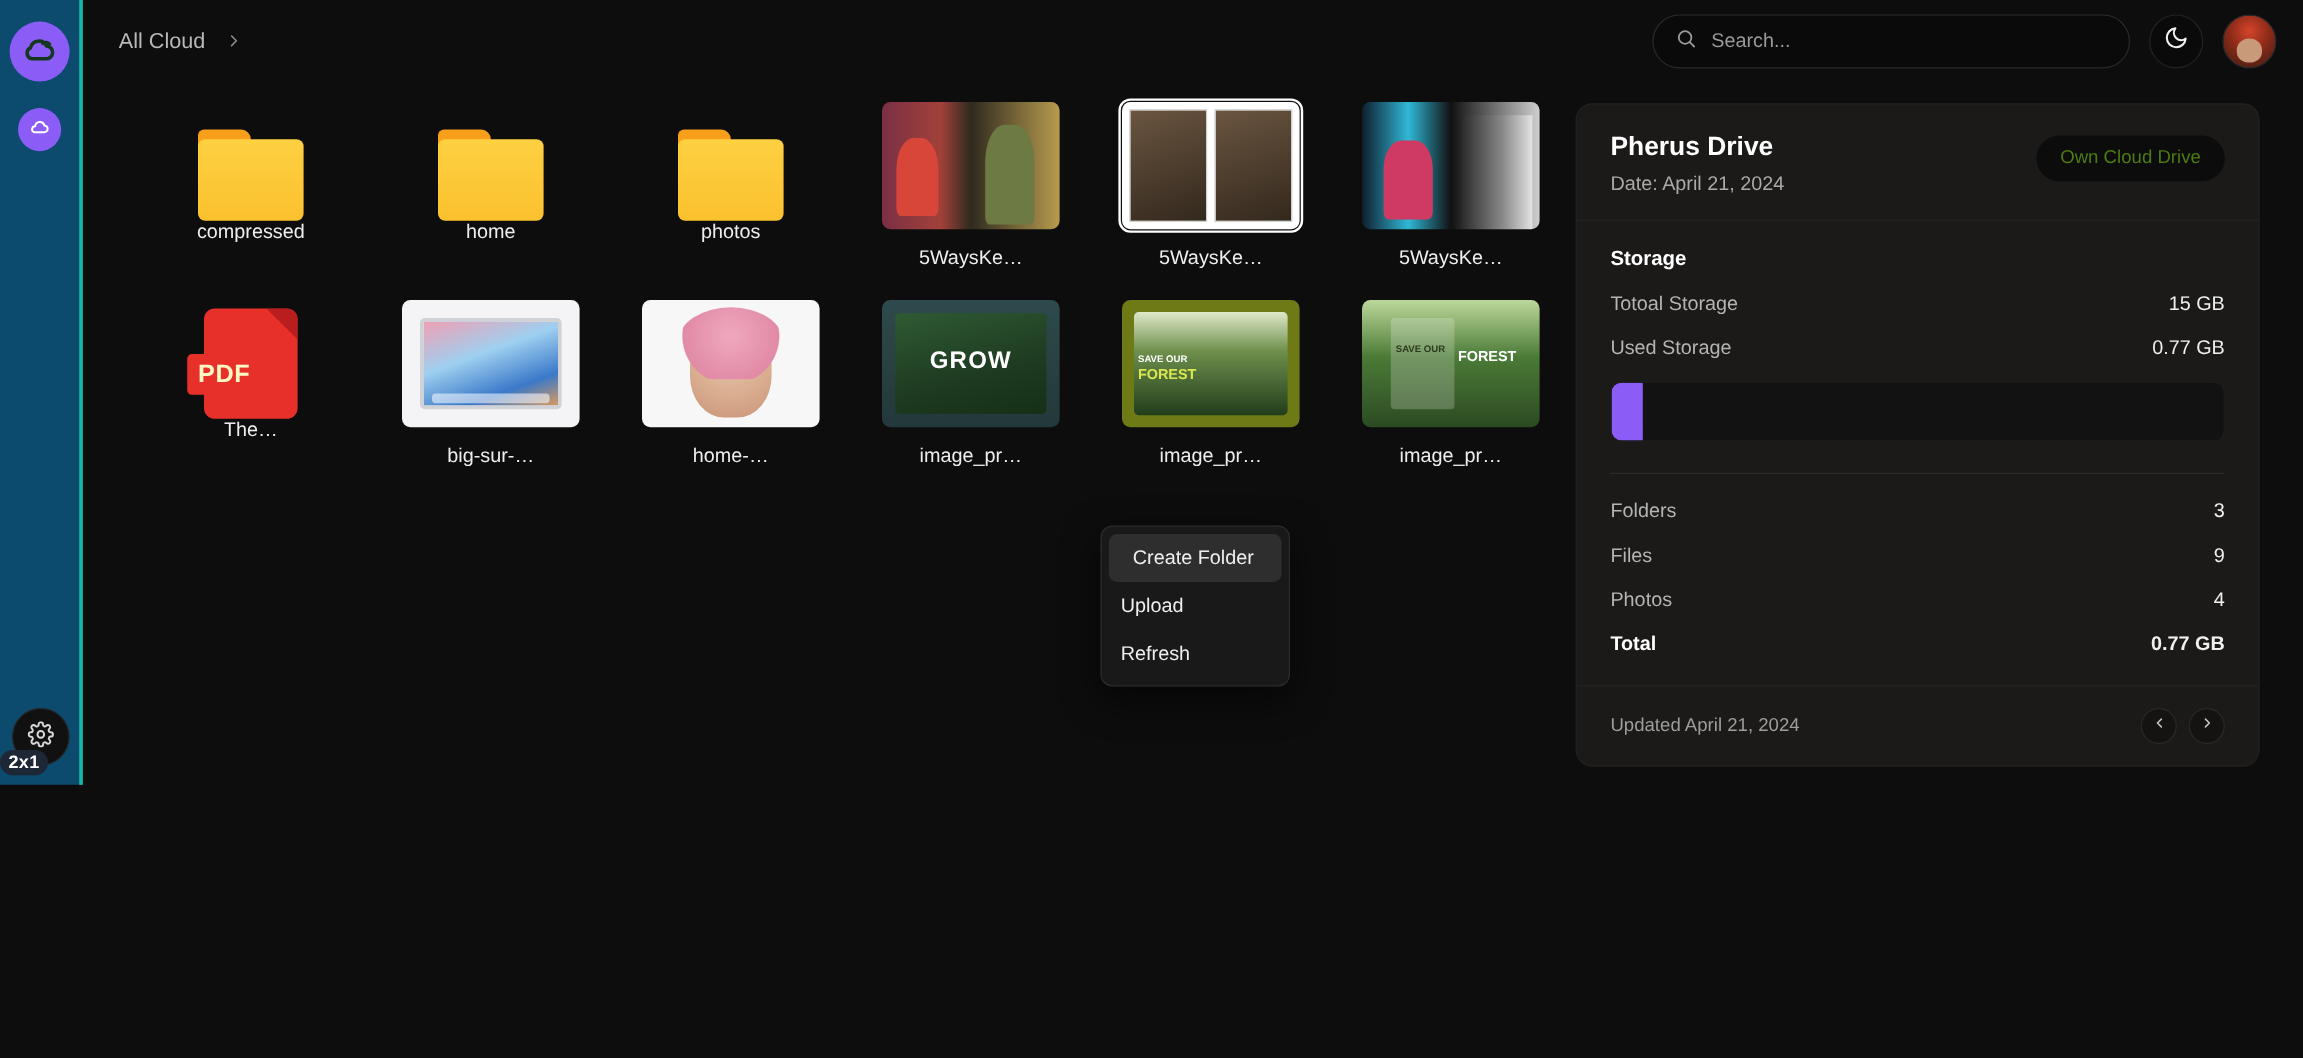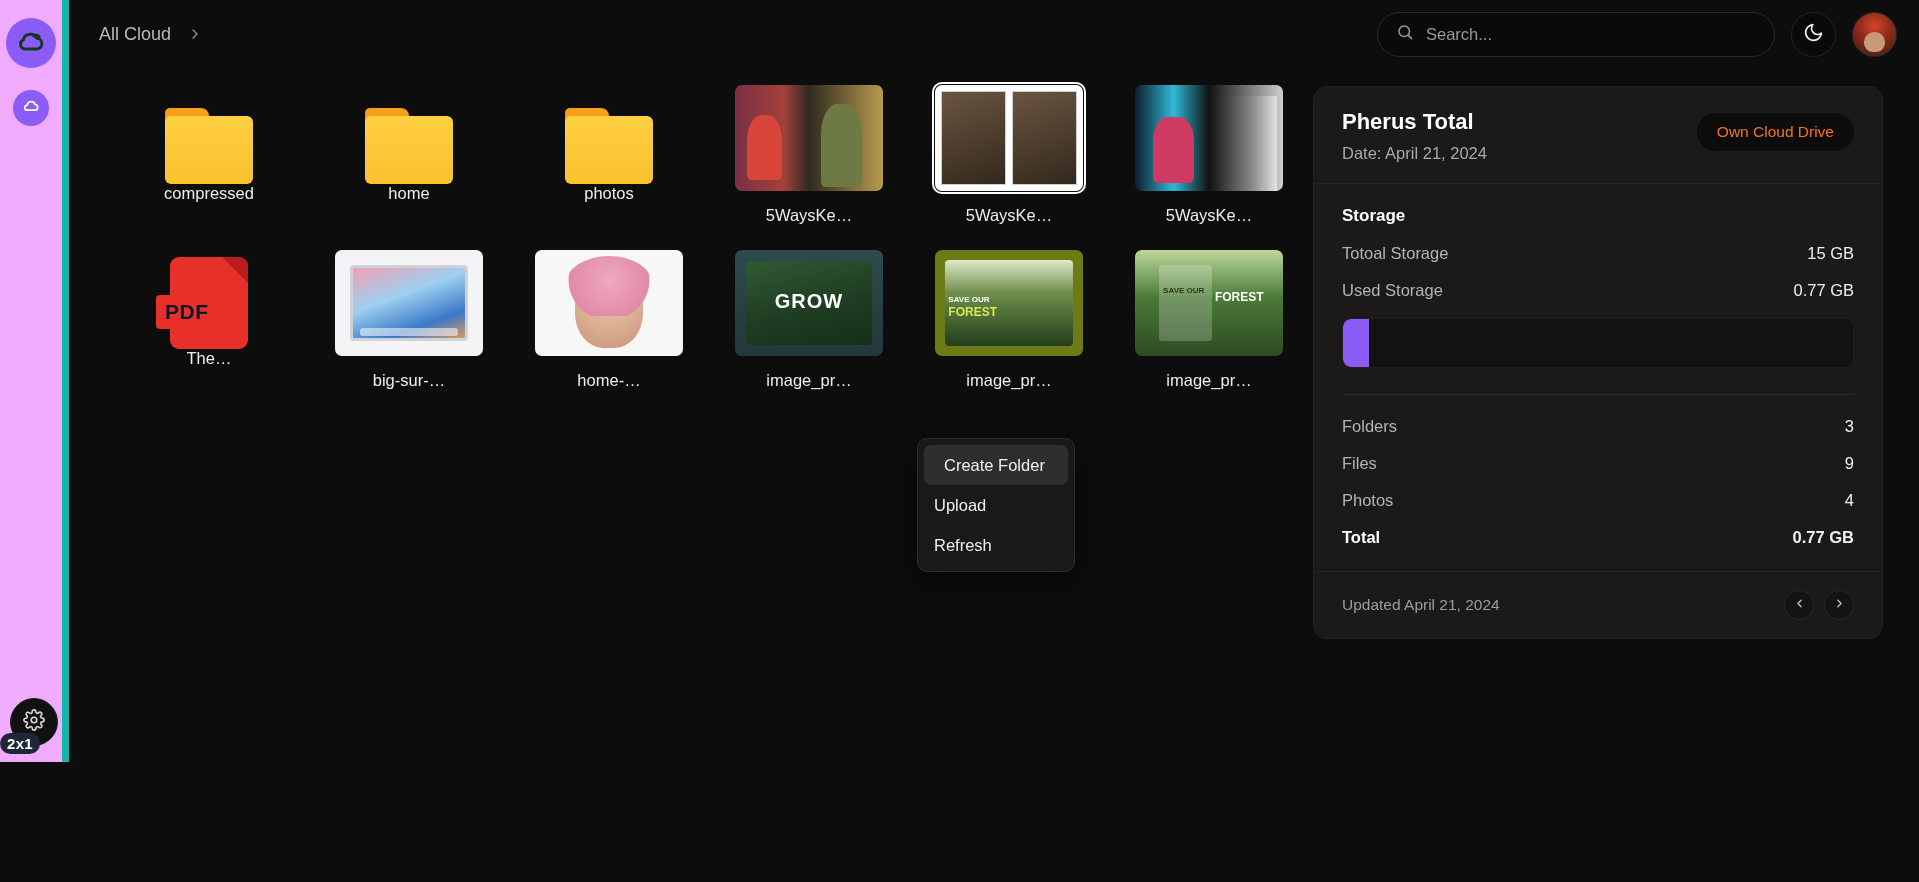--- a/index.html
+++ b/index.html
@@ -7,23 +7,23 @@
     width: 1919px; height: 882px;
     background: #0d0d0d;
     font-family: "Liberation Sans", sans-serif;
     color: #e8e8e8;
     overflow: hidden;
   }
   .app { position: relative; width: 1919px; height: 882px; display: flex; }
 
   
   .sidebar {
-    width: 69px; height: 762px;
-    background: #f0abfc;
-    border-right: 7px solid #14b8a6;
+    width: 69px; height: 654px;
+    background: #0c4a6e;
+    border-right: 3px solid #14b8a6;
     display: flex; flex-direction: column; align-items: center;
     padding-top: 18px; flex: 0 0 69px;
     position: relative;
   }
   .brand-logo {
     width: 50px; height: 50px; border-radius: 50%;
     background: #8b5cf6;
     display: flex; align-items: center; justify-content: center;
     margin-bottom: 22px;
   }
@@ -136,21 +136,21 @@
   }
   .pdf .fold {
     position: absolute; right: 0; top: 0;
     width: 0; height: 0;
     border-left: 26px solid transparent;
     border-top: 26px solid #b91d1d;
     border-top-right-radius: 9px;
   }
   .pdf .tagline {
     position: absolute; left: -14px; top: 38px;
-    background: #e8302a; color: #0f172a;
+    background: #e8302a; color: #fef9c3;
     font-size: 21px; font-weight: 700; letter-spacing: .5px;
     padding: 5px 9px; border-radius: 4px;
   }
 
   
   .thumb {
     width: 148px; height: 106px; border-radius: 7px; overflow: hidden;
     position: relative; background: #1a1a1a;
   }
   .thumb.sel { outline: 2px solid #fff; outline-offset: 1px; }
@@ -252,21 +252,21 @@
   }
   .details-head {
     padding: 22px 28px 20px 28px;
     display: flex; align-items: flex-start;
     border-bottom: 1px solid #262523;
   }
   .drive-title { font-size: 22px; font-weight: 700; color: #fff; }
   .drive-date { font-size: 16.5px; color: #a9a9a9; margin-top: 9px; }
   .drive-badge {
     margin-left: auto; margin-top: 4px;
-    background: #0c0c0c; color: #f97316;
+    background: #0c0c0c; color: #4d7c0f;
     font-size: 15.5px; border-radius: 19px;
     padding: 10px 20px; white-space: nowrap;
   }
   .details-body { padding: 22px 28px 6px 28px; }
   .section-title { font-size: 17px; font-weight: 700; color: #fff; margin-bottom: 18px; }
   .kv {
     display: flex; align-items: center; justify-content: space-between;
     font-size: 16.5px; color: #b4b4b4; margin-bottom: 18px;
   }
   .kv .val { color: #f0f0f0; text-align: right; }
@@ -485,21 +485,21 @@
             </div>
             <div class="tile-label">image_pr…</div>
           </div>
 
         </div>
       </div>
 
       <aside class="details">
         <div class="details-head">
           <div>
-            <div class="drive-title">Pherus Total</div>
+            <div class="drive-title">Pherus Drive</div>
             <div class="drive-date">Date: April 21, 2024</div>
           </div>
           <div class="drive-badge">Own Cloud Drive</div>
         </div>
 
         <div class="details-body">
           <div class="section-title">Storage</div>
 
           <div class="kv">
             <span>Totoal Storage</span>

